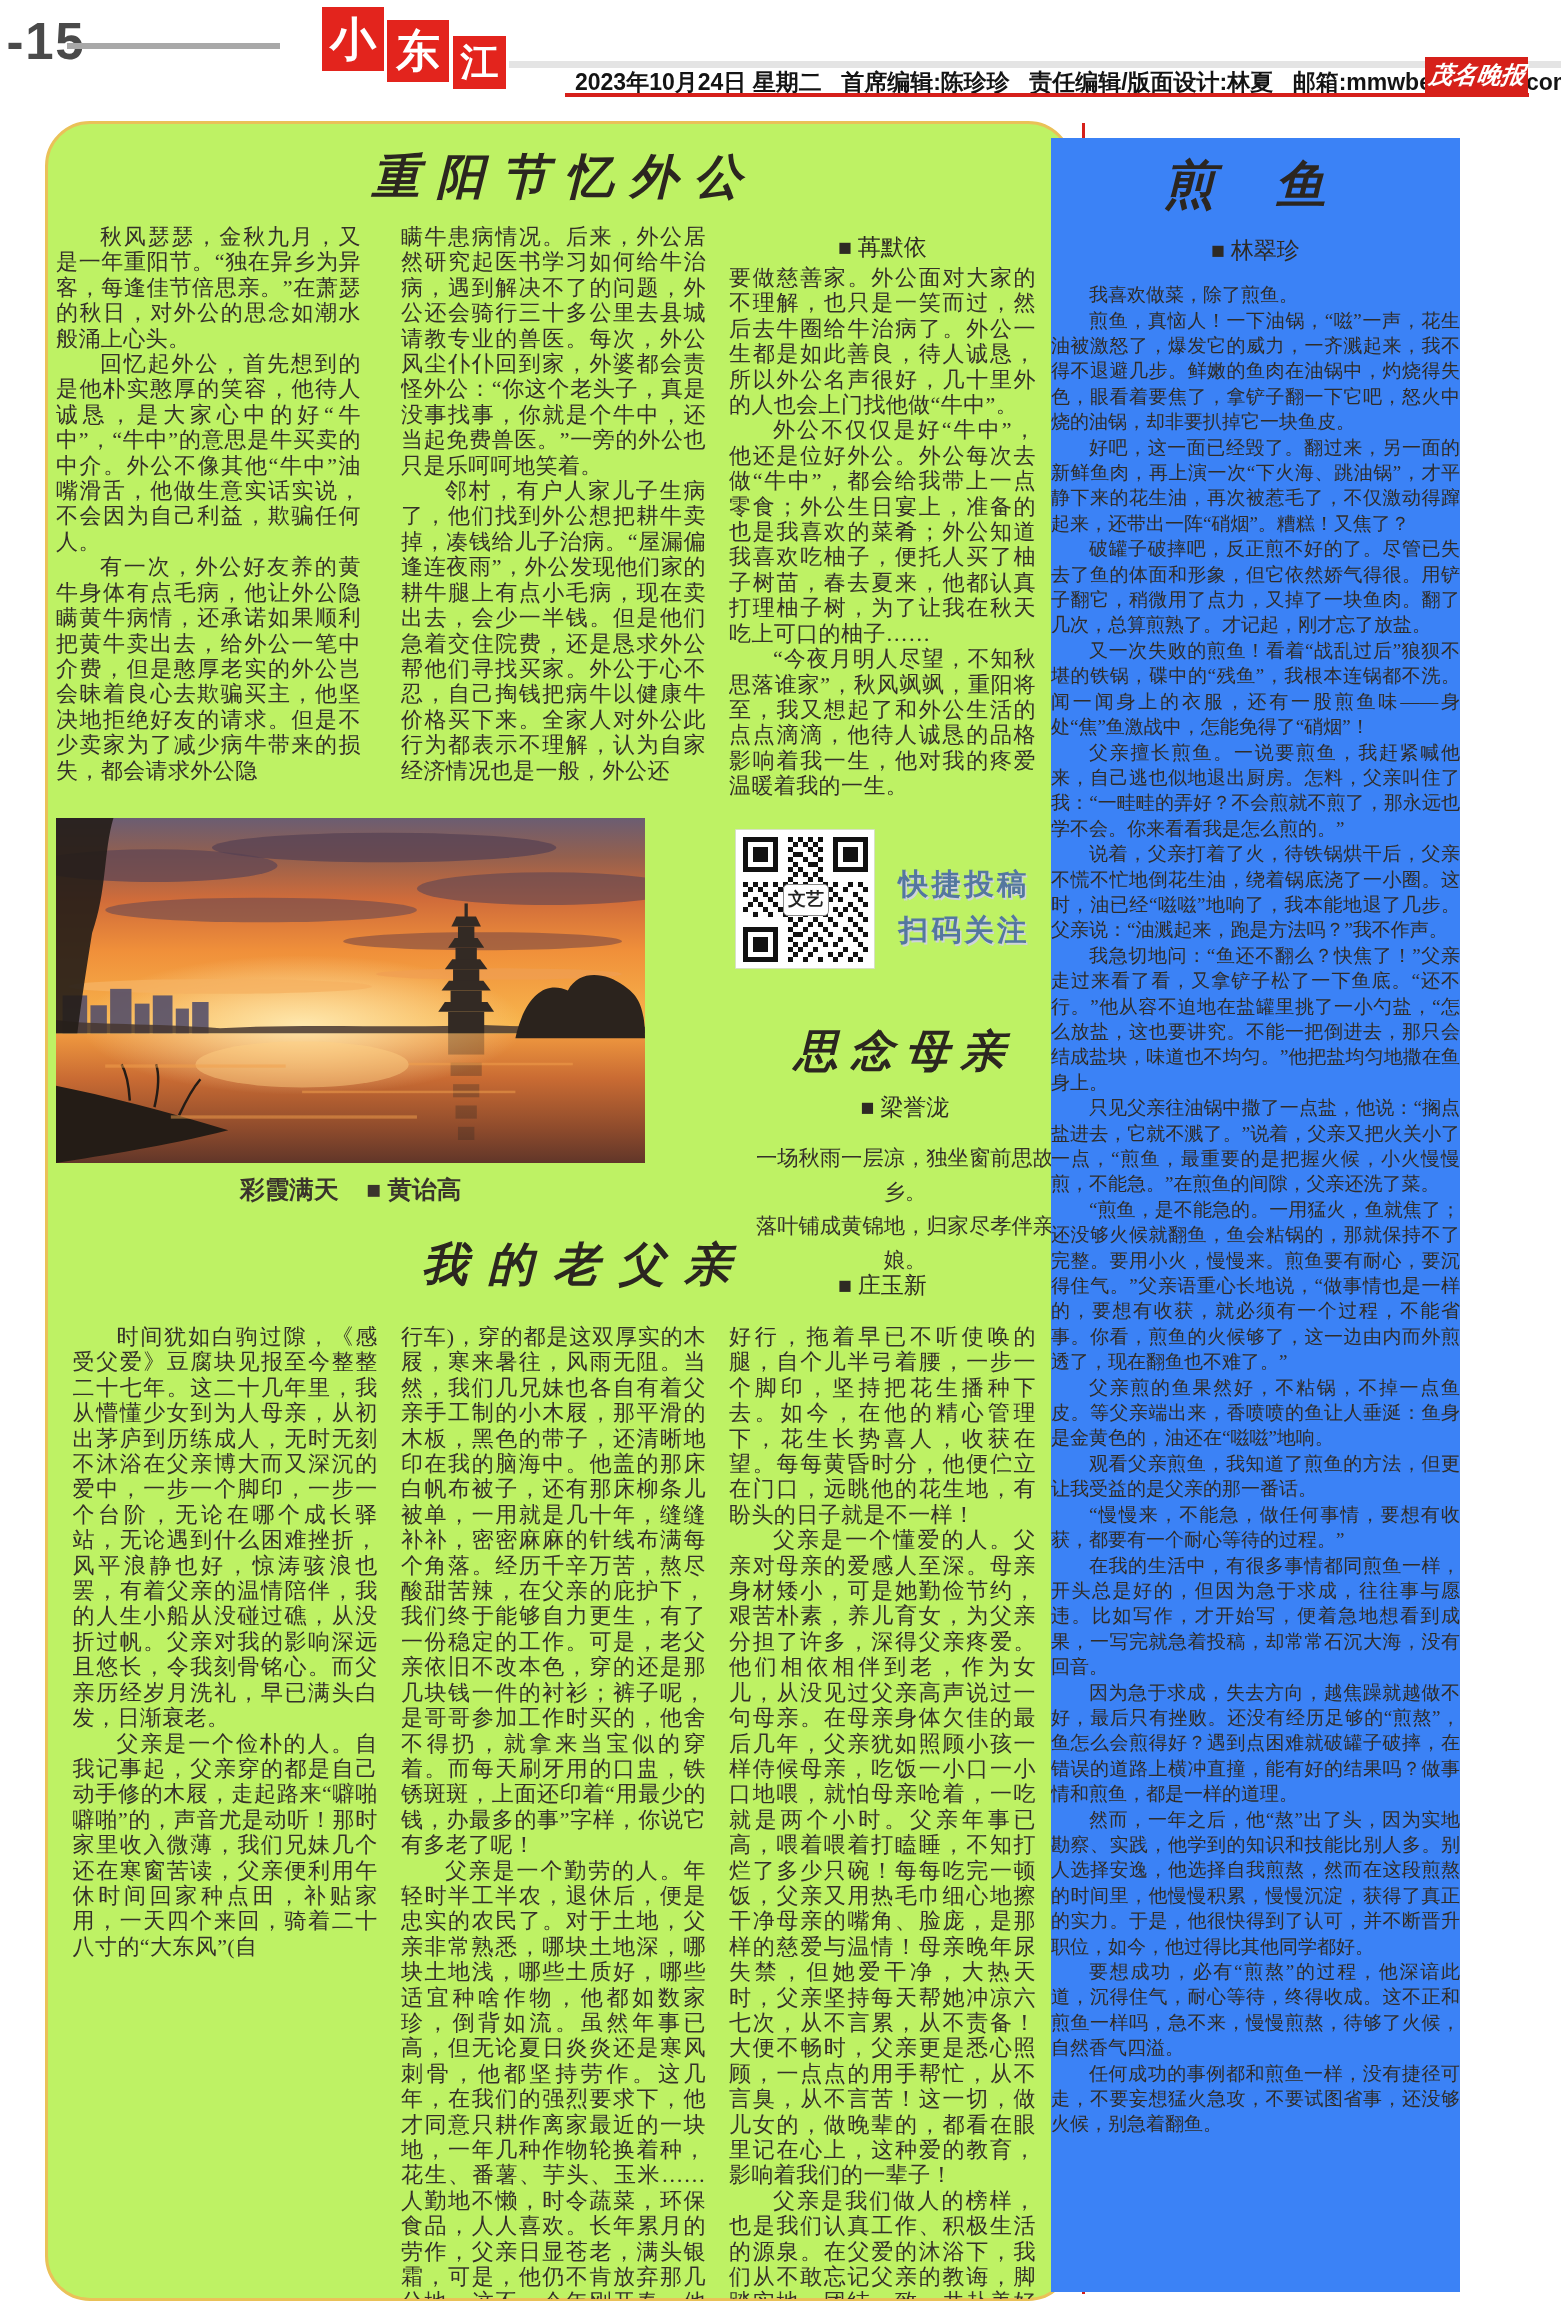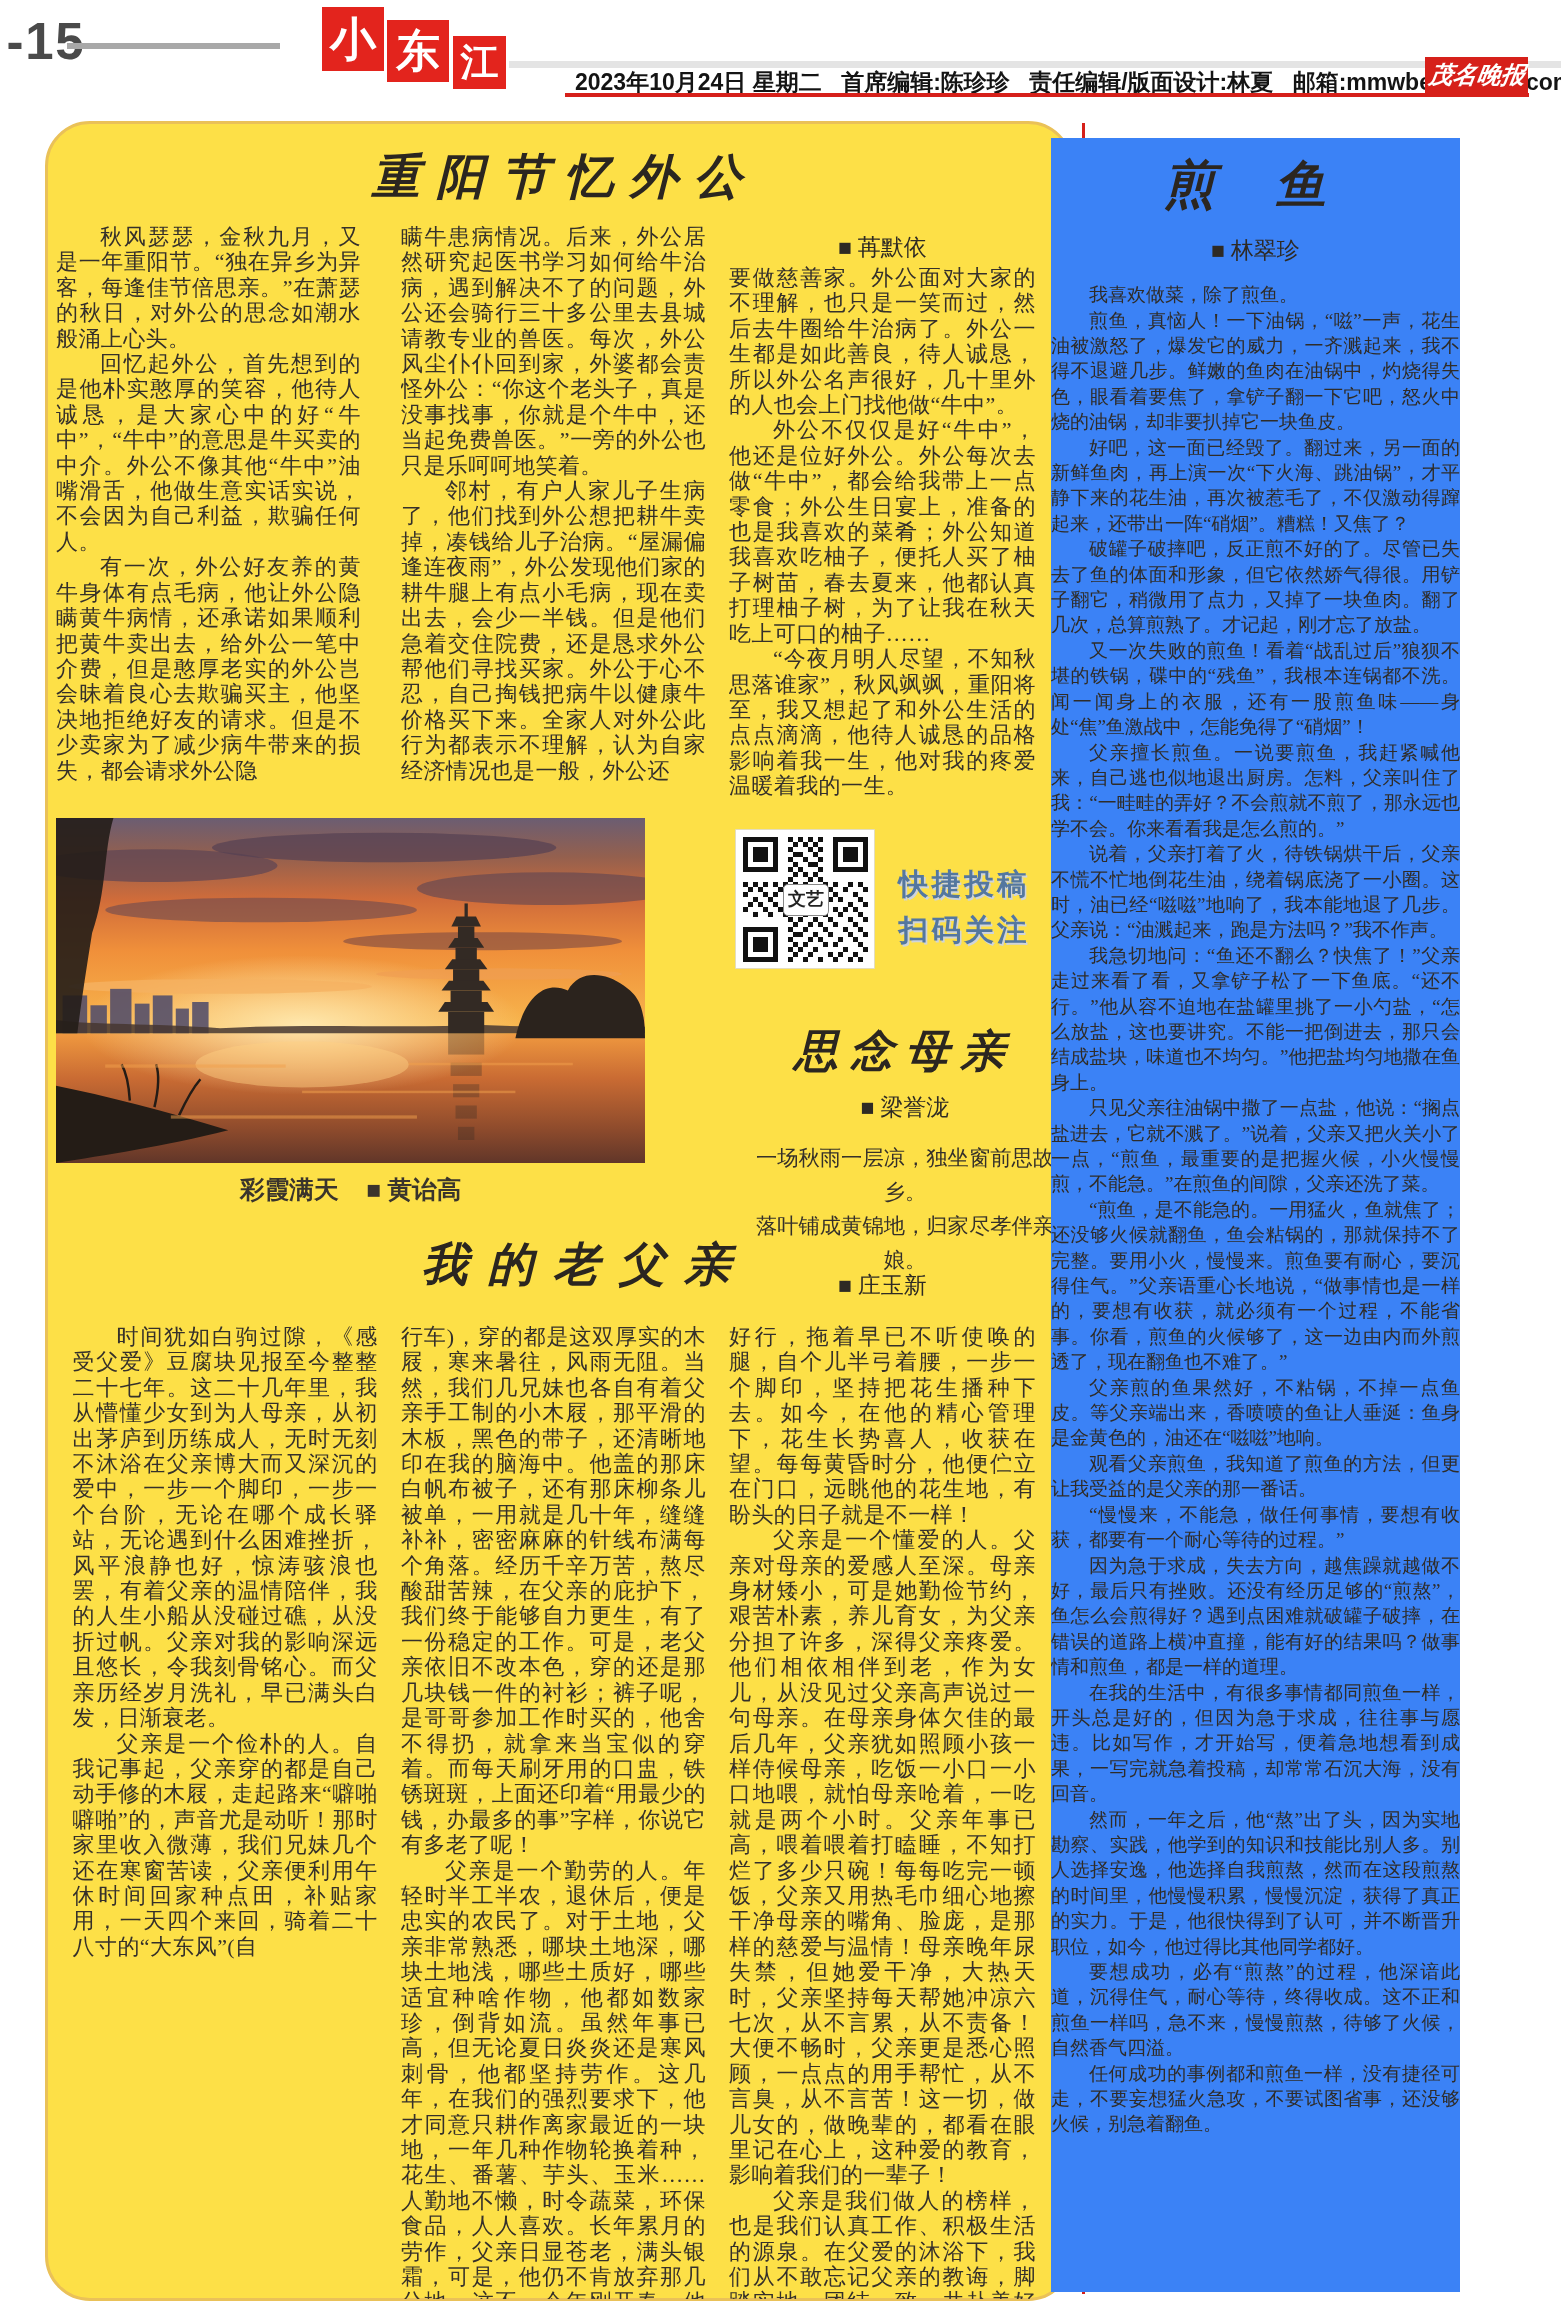--- a/index.html
+++ b/index.html
@@ -20,21 +20,21 @@
   .dateline{position:absolute;left:575px;top:67px;font-family:"Liberation Sans",sans-serif;
     font-size:23px;font-weight:bold;color:#141414;white-space:nowrap;}
   .dateline span{margin-right:13px;}
   .red-rule{position:absolute;left:565px;top:93px;width:964px;height:4.1px;background:#d6201a;}
   .masthead{position:absolute;left:1425px;top:57px;width:103px;height:36px;background:#d6201a;
     color:#fff;text-align:center;line-height:36px;font-size:24px;font-weight:bold;
     font-style:italic;font-family:"DejaVu Serif",serif;z-index:5;}
   .masthead span{display:inline-block;transform:skewX(-8deg);}
   
   .ybox{position:absolute;left:45px;top:121px;width:1028px;height:2180px;box-sizing:border-box;
-    background:#fde047;border:3.3px solid #eac158;border-radius:45px;}
+    background:#bef264;border:3.3px solid #eac158;border-radius:45px;}
   
   .calli{font-family:"DejaVu Serif",serif;font-weight:700;font-style:italic;color:#2b2620;}
   .title1{position:absolute;left:123px;top:21.3px;width:788px;text-align:center;
     font-size:48px;letter-spacing:16.4px;}
   .title2{position:absolute;left:144px;top:1110px;width:788px;text-align:center;
     font-size:46px;letter-spacing:19.7px;}
   .byline{font-size:23px;font-weight:normal;color:#2e2a24;}
   .byline1{position:absolute;left:681px;top:108px;width:307px;text-align:center;}
   .byline2{position:absolute;left:681px;top:1146px;width:307px;text-align:center;}
   .col{position:absolute;width:305px;overflow:hidden;font-size:22px;line-height:25.4px;
@@ -396,20 +396,20 @@
       <p>破罐子破摔吧，反正煎不好的了。尽管已失去了鱼的体面和形象，但它依然娇气得很。用铲子翻它，稍微用了点力，又掉了一块鱼肉。翻了几次，总算煎熟了。才记起，刚才忘了放盐。</p>
       <p>又一次失败的煎鱼！看着“战乱过后”狼狈不堪的铁锅，碟中的“残鱼”，我根本连锅都不洗。闻一闻身上的衣服，还有一股煎鱼味——身处“焦”鱼激战中，怎能免得了“硝烟”！</p>
       <p>父亲擅长煎鱼。一说要煎鱼，我赶紧喊他来，自己逃也似地退出厨房。怎料，父亲叫住了我：“一畦畦的弄好？不会煎就不煎了，那永远也学不会。你来看看我是怎么煎的。”</p>
       <p>说着，父亲打着了火，待铁锅烘干后，父亲不慌不忙地倒花生油，绕着锅底浇了一小圈。这时，油已经“嗞嗞”地响了，我本能地退了几步。父亲说：“油溅起来，跑是方法吗？”我不作声。</p>
       <p>我急切地问：“鱼还不翻么？快焦了！”父亲走过来看了看，又拿铲子松了一下鱼底。“还不行。”他从容不迫地在盐罐里挑了一小勺盐，“怎么放盐，这也要讲究。不能一把倒进去，那只会结成盐块，味道也不均匀。”他把盐均匀地撒在鱼身上。</p>
       <p>只见父亲往油锅中撒了一点盐，他说：“搁点盐进去，它就不溅了。”说着，父亲又把火关小了一点，“煎鱼，最重要的是把握火候，小火慢慢煎，不能急。”在煎鱼的间隙，父亲还洗了菜。</p>
       <p>“煎鱼，是不能急的。一用猛火，鱼就焦了；还没够火候就翻鱼，鱼会粘锅的，那就保持不了完整。要用小火，慢慢来。煎鱼要有耐心，要沉得住气。”父亲语重心长地说，“做事情也是一样的，要想有收获，就必须有一个过程，不能省事。你看，煎鱼的火候够了，这一边由内而外煎透了，现在翻鱼也不难了。”</p>
       <p>父亲煎的鱼果然好，不粘锅，不掉一点鱼皮。等父亲端出来，香喷喷的鱼让人垂涎：鱼身是金黄色的，油还在“嗞嗞”地响。</p>
       <p>观看父亲煎鱼，我知道了煎鱼的方法，但更让我受益的是父亲的那一番话。</p>
       <p>“慢慢来，不能急，做任何事情，要想有收获，都要有一个耐心等待的过程。”</p>
+      <p>在我的生活中，有很多事情都同煎鱼一样，开头总是好的，但因为急于求成，往往事与愿违。比如写作，才开始写，便着急地想看到成果，一写完就急着投稿，却常常石沉大海，没有回音。</p>
       <p>因为急于求成，失去方向，越焦躁就越做不好，最后只有挫败。还没有经历足够的“煎熬”，鱼怎么会煎得好？遇到点困难就破罐子破摔，在错误的道路上横冲直撞，能有好的结果吗？做事情和煎鱼，都是一样的道理。</p>
-      <p>在我的生活中，有很多事情都同煎鱼一样，开头总是好的，但因为急于求成，往往事与愿违。比如写作，才开始写，便着急地想看到成果，一写完就急着投稿，却常常石沉大海，没有回音。</p>
       <p>然而，一年之后，他“熬”出了头，因为实地勘察、实践，他学到的知识和技能比别人多。别人选择安逸，他选择自我煎熬，然而在这段煎熬的时间里，他慢慢积累，慢慢沉淀，获得了真正的实力。于是，他很快得到了认可，并不断晋升职位，如今，他过得比其他同学都好。</p>
       <p>要想成功，必有“煎熬”的过程，他深谙此道，沉得住气，耐心等待，终得收成。这不正和煎鱼一样吗，急不来，慢慢煎熬，待够了火候，自然香气四溢。</p>
       <p>任何成功的事例都和煎鱼一样，没有捷径可走，不要妄想猛火急攻，不要试图省事，还没够火候，别急着翻鱼。</p>
     </div>
 </div>
 
 
 </body></html>

